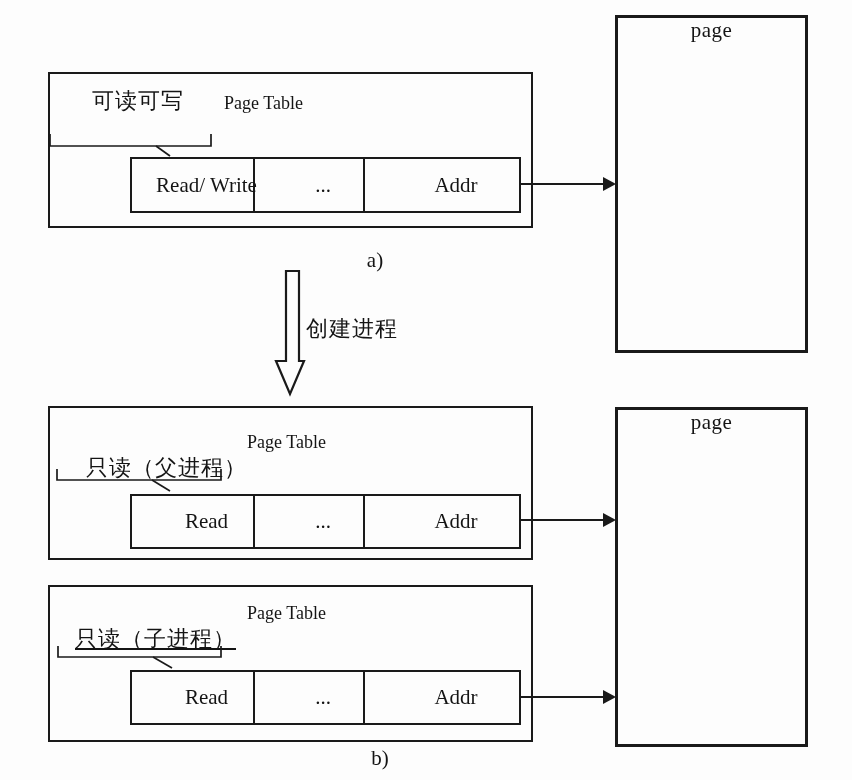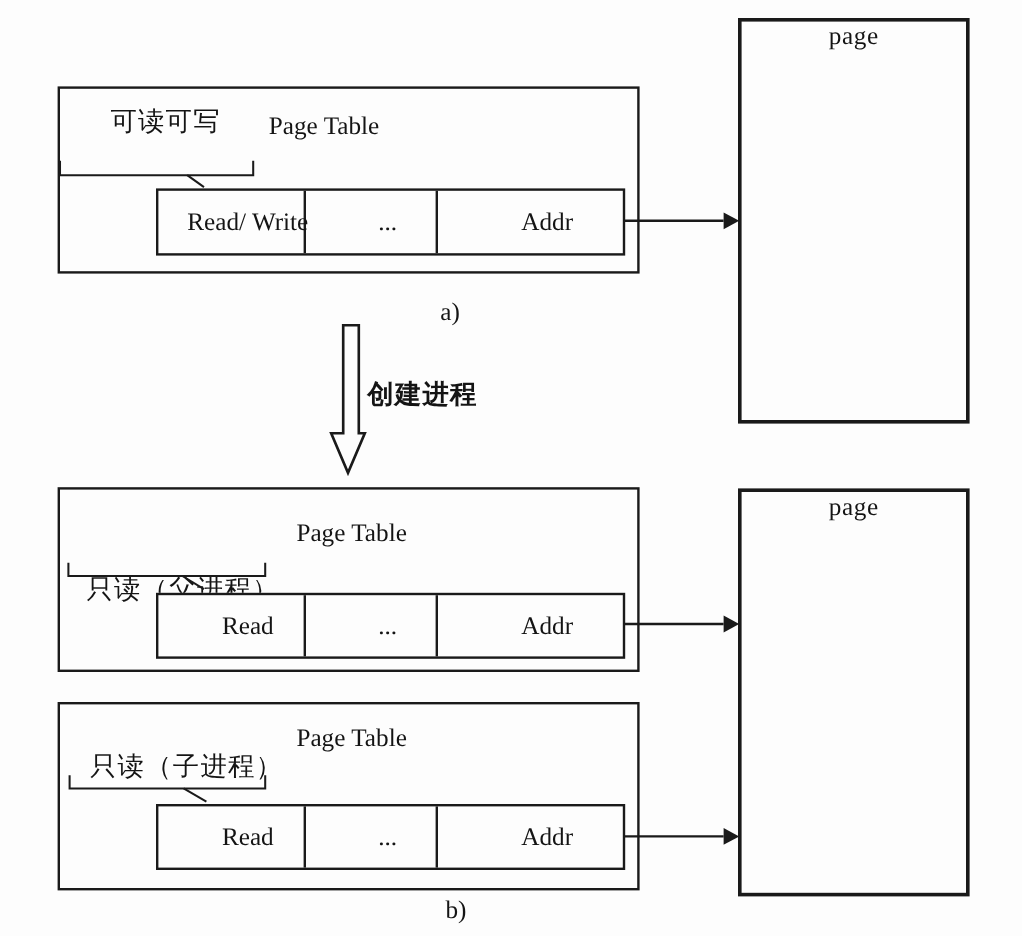--- a/index.html
+++ b/index.html
@@ -21,21 +21,21 @@
   .page-box {
     position: absolute;
     border: 3px solid #1a1a1a;
     display: flex;
     justify-content: center;
     font-size: 21px;
     letter-spacing: 0.5px;
   }
   .pt-title {
     position: absolute;
-    font-size: 21px;
+    font-size: 18px;
     white-space: nowrap;
   }
   .cjk-ann {
     position: absolute;
     font-size: 22px;
     line-height: 27px;
     white-space: nowrap;
     letter-spacing: 1px;
   }
   .pte-row {
@@ -57,21 +57,20 @@
     position: absolute;
     width: 60px;
     text-align: center;
     font-size: 21px;
   }
   .transition-label {
     position: absolute;
     font-size: 22px;
     letter-spacing: 1px;
     white-space: nowrap;
-    font-weight: bold;
   }
   svg.overlay {
     position: absolute;
     left: 0; top: 0;
     width: 852px; height: 780px;
     pointer-events: none;
   }
 </style>
 </head>
 <body>
@@ -91,31 +90,31 @@
   <div class="page-box" style="left:615px; top:15px; width:193px; height:338px;">
     <span>page</span>
   </div>
 
   <div class="caption" style="left:345px; top:248px;">a)</div>
 
   <div class="transition-label" style="left:306px; top:314px;">创建进程</div>
 
   <div class="outer-box" style="left:48px; top:406px; width:485px; height:154px;">
     <div class="pt-title" style="left:197px; top:24px;">Page Table</div>
-    <div class="cjk-ann" style="left:22px; top:46px;margin-top:23px;">只读（父进程）</div>
+    <div class="cjk-ann" style="left:36px; top:46px;">只读（父进程）</div>
     <div class="pte-row" style="left:80px; top:86px; width:391px; height:55px;">
       <div class="pte-cell sep" style="width:123px;">Read</div>
       <div class="pte-cell sep" style="width:110px;">...</div>
       <div class="pte-cell" style="flex:1;">Addr</div>
     </div>
   </div>
 
   <div class="outer-box" style="left:48px; top:585px; width:485px; height:157px;">
     <div class="pt-title" style="left:197px; top:16px;">Page Table</div>
-    <div class="cjk-ann" style="left:25px; top:38px;">只读（子进程）</div>
+    <div class="cjk-ann" style="left:25px; top:38px;text-decoration:underline;">只读（子进程）</div>
     <div class="pte-row" style="left:80px; top:83px; width:391px; height:55px;">
       <div class="pte-cell sep" style="width:123px;">Read</div>
       <div class="pte-cell sep" style="width:110px;">...</div>
       <div class="pte-cell" style="flex:1;">Addr</div>
     </div>
   </div>
 
   <div class="page-box" style="left:615px; top:407px; width:193px; height:340px;">
     <span>page</span>
   </div>

